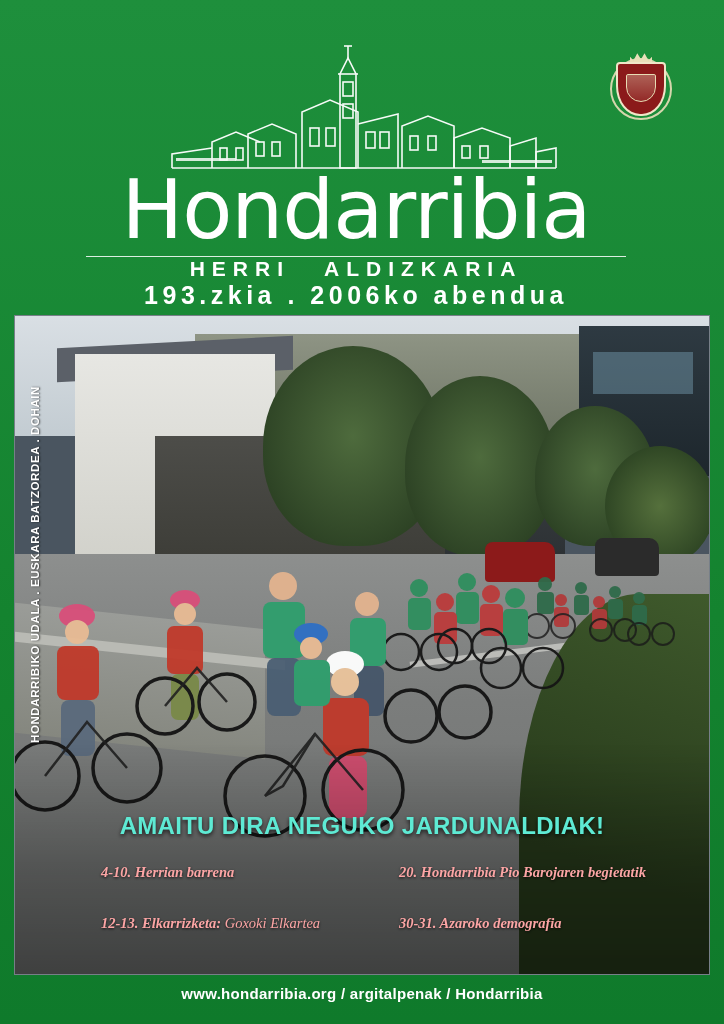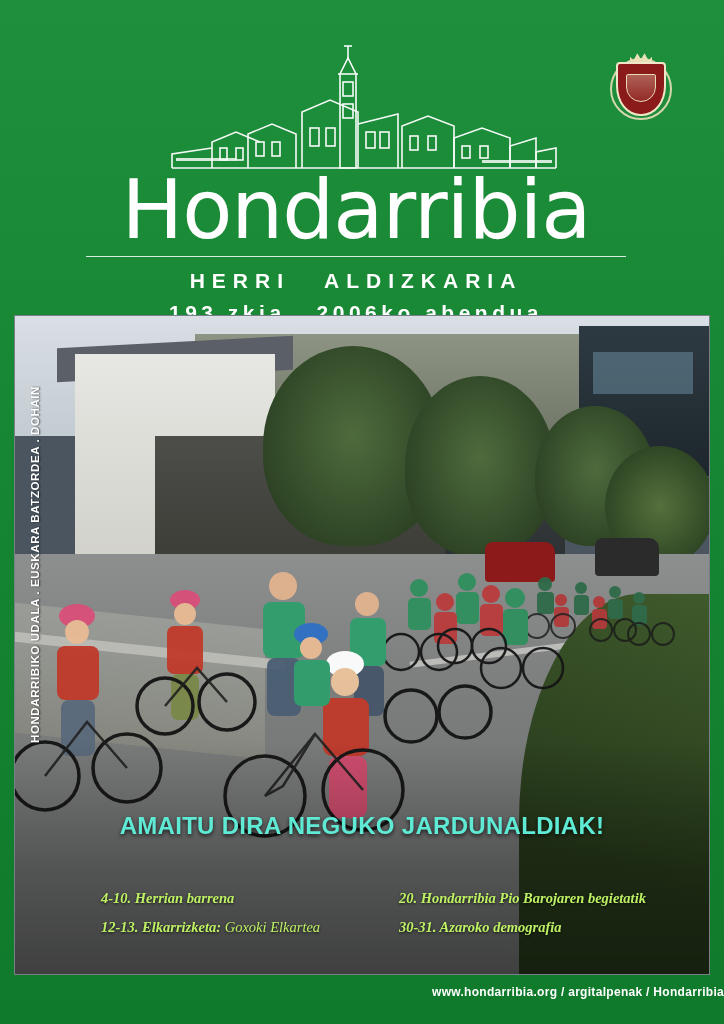--- a/index.html
+++ b/index.html
@@ -93,31 +93,29 @@
     letter-spacing: -1px;
     font-weight: 400;
   }
   .rule {
     width: 540px;
     height: 1px;
     background: rgba(255,255,255,.85);
     margin: 4px auto 0;
   }
   .subtitle1 {
-    margin-top: 12px;
     font-size: 21px;
     font-weight: bold;
     color: #ffffff;
     letter-spacing: 7px;
     text-align: center;
   }
   .subtitle1 .gap { display: inline-block; width: 34px; }
   .subtitle2 {
-    margin-top: 8px;
-    font-size: 21px;
+    font-size: 25px;
     font-weight: bold;
     color: #ffffff;
     letter-spacing: 4.5px;
   }
 
   
   .cover {
     position: absolute;
     top: 315px;
     left: 14px;
@@ -238,42 +236,42 @@
     font-size: 24px;
     font-weight: bold;
     letter-spacing: .3px;
     text-shadow: 0 2px 4px rgba(0,0,0,.75);
   }
 
   .toc {
     position: absolute;
     left: 86px;
     right: 30px;
-    top: 574px;
+    top: 548px;
     display: grid;
     grid-template-columns: 1fr 1fr;
-    gap: 12px 18px;
-    color: #bef264;
+    gap: 34px 18px;
+    color: #fca5a5;
     font-family: "Liberation Serif", serif;
     font-size: 14.5px;
     font-weight: bold;
     font-style: italic;
     text-shadow: 0 1px 3px rgba(0,0,0,.8);
   }
   .toc .item { white-space: nowrap; }
   .toc .item .light { font-weight: normal; }
 
   
   .footer {
     position: absolute;
     left: 0; right: 0;
     top: 985px;
-    text-align: right;
+    text-align: center;
     color: #ffffff;
-    font-size: 12px;
+    font-size: 15px;
     font-weight: bold;
     letter-spacing: .3px;
   }
 </style>
 </head>
 <body>
 
 <div class="page">
 
   <div class="header">

